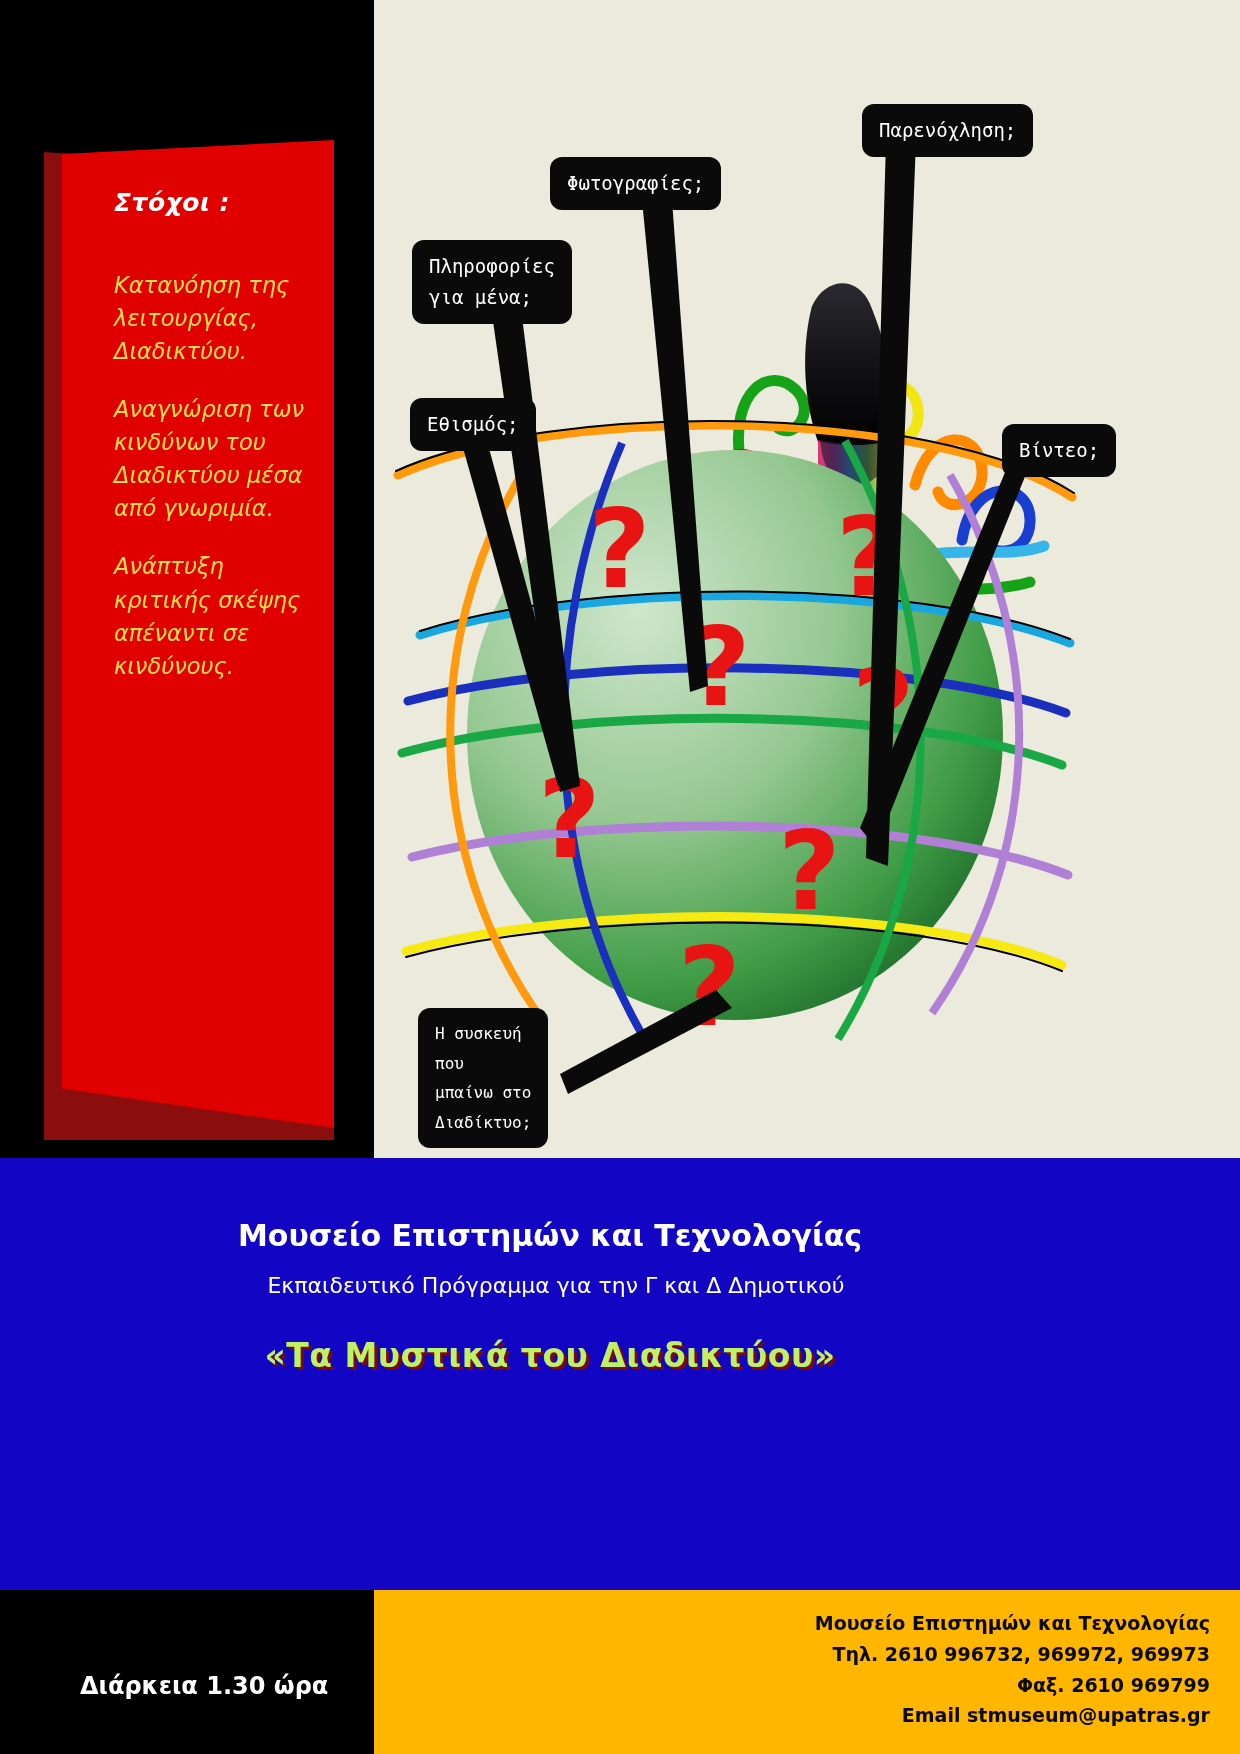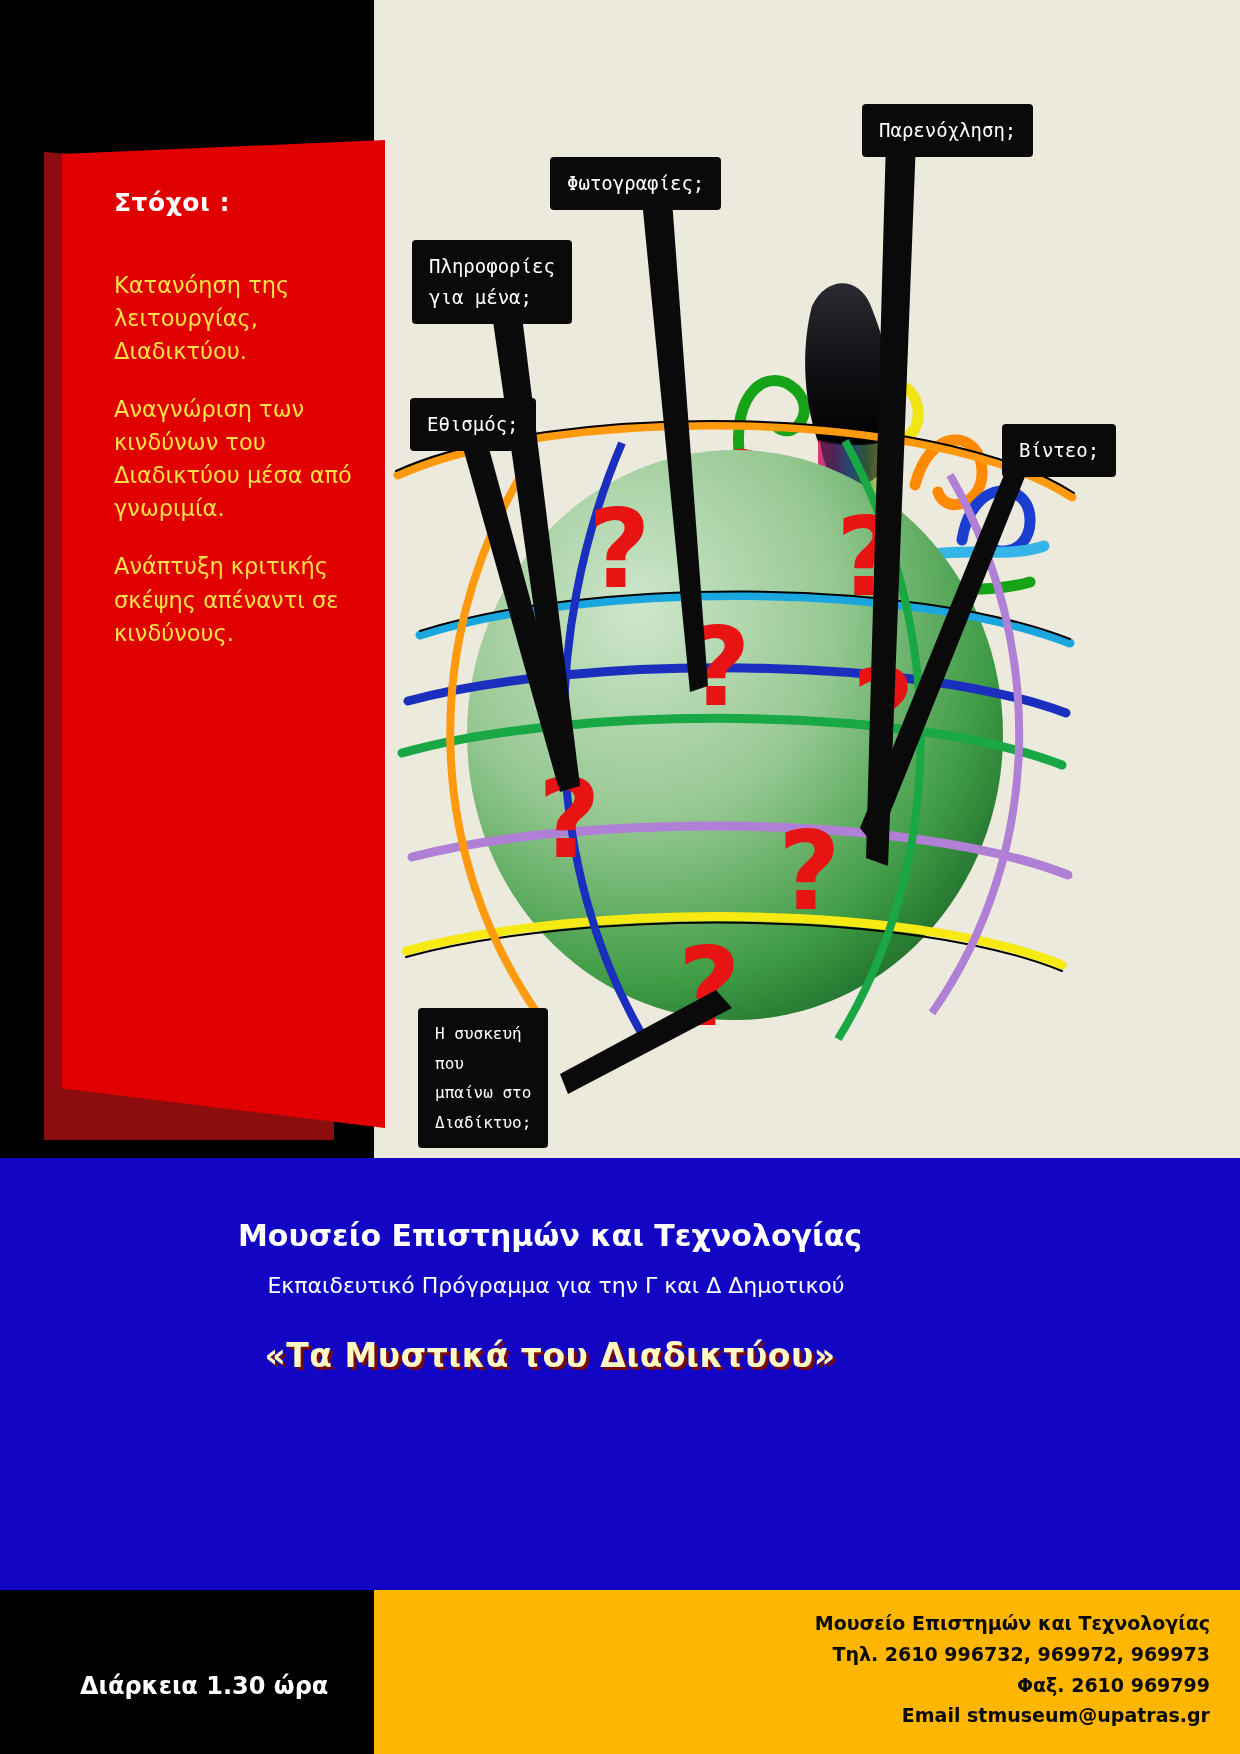--- a/index.html
+++ b/index.html
@@ -7,47 +7,47 @@
        font-family:"DejaVu Sans","Liberation Sans",sans-serif;}
 
   
   .poster{position:absolute;inset:0;background:#000;}
   .stage{position:absolute;left:374px;top:0;width:866px;height:1158px;background:#ece9dd;}
   .leftblack{position:absolute;left:0;top:0;width:374px;height:1158px;background:#000;}
 
   
   .red-shadow{position:absolute;left:44px;top:152px;width:290px;height:988px;background:#8c0d0d;
               clip-path:polygon(0 0,100% 22px,100% 100%,0 100%);}
-  .red-panel{position:absolute;left:62px;top:140px;width:323px;height:988px;background:#e00000;
+  .red-panel{position:absolute;left:62px;top:140px;width:272px;height:988px;background:#e00000;
              box-shadow:0 0 0 0 #000;
-             clip-path:polygon(0 14px,100% 0,100% 100%,0 96%);}
+             clip-path:polygon(0 14px,100% 0,100% 100%,0 96%);font-style:italic;}
   .red-inner{position:absolute;left:0;top:0;width:100%;height:100%;padding:48px 26px 0 52px;box-sizing:border-box;}
   .obj-title{color:#fff;font-size:25px;font-weight:bold;margin:0 0 52px 0;letter-spacing:.5px;}
   .obj-p{color:#fde047;font-size:22.5px;line-height:1.47;margin:0 0 25px 0;}
 
   
   .globe-wrap{position:absolute;left:390px;top:405px;width:690px;height:660px;}
   .globe-wrap svg{display:block;}
 
   
   .figure-wrap{position:absolute;left:700px;top:270px;width:360px;height:340px;}
 
   
   .callout{position:absolute;}
-  .bubble{position:absolute;background:#0a0a0a;border-radius:4px;color:#fff;
+  .bubble{position:absolute;background:#0a0a0a;border-radius:12px;color:#fff;
           font-family:"DejaVu Sans Mono","Liberation Mono",monospace;
           font-size:19px;line-height:1.62;padding:11px 17px;white-space:pre-line;z-index:6;}
   .stem{position:absolute;background:#0a0a0a;z-index:5;}
 
   
   .blue{position:absolute;left:0;top:1158px;width:1240px;height:432px;background:#1205c4;}
   .blue-inner{position:absolute;left:0;top:0;width:1100px;text-align:center;padding-top:58px;}
   .org1{color:#fff;font-size:30px;font-weight:bold;line-height:1.30;margin:0;}
   .org2{color:#fff;font-size:22px;margin:18px 0 0 0;font-weight:normal;padding-left:12px;}
-  .prog-title{margin:38px 0 0 0;font-size:33px;font-weight:bold;color:#fef9c3;
+  .prog-title{margin:38px 0 0 0;font-size:33px;font-weight:bold;color:#bef264;
               text-shadow:3px 3px 0 #7a0a0a;letter-spacing:.5px;}
 
   
   .yellow{position:absolute;left:374px;top:1590px;width:866px;height:164px;background:#ffb600;}
   .yellow p{margin:0;text-align:right;padding-right:30px;color:#0a0a0a;font-size:19px;
             font-weight:bold;line-height:1.62;}
   .yellow .pad{padding-top:18px;}
 
   
   .duration{position:absolute;left:0;top:1590px;width:374px;height:164px;background:#000;}

